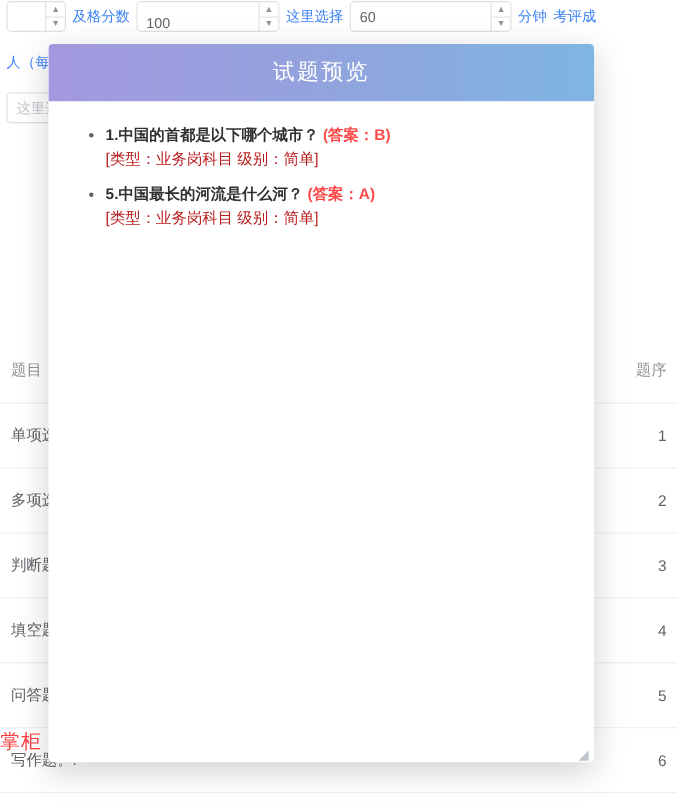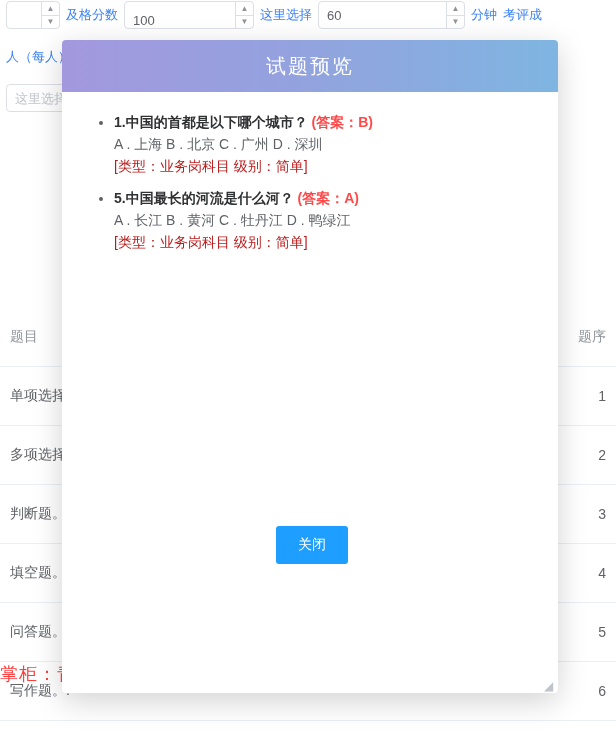--- a/index.html
+++ b/index.html
@@ -52,21 +52,21 @@
 
   .watermark {
     position:absolute; left:0; bottom:47px; color:#ff3e3e; font-size:18px;
     letter-spacing:1px;
   }
 
   .overlay {
     position:absolute; inset:0; background: rgba(0,0,0,0);
   }
   .dialog {
-    position:absolute; left:62px; top:40px; width:496px; height:653px;
+    position:absolute; left:44px; top:40px; width:496px; height:653px;
     background:#fff; border-radius:4px; box-shadow:0 8px 30px rgba(0,0,0,0.18);
     display:flex; flex-direction:column; overflow:hidden;
   }
   .dialog-header {
     height:52px; line-height:52px; text-align:center; color:#fff;
     font-size:20px; letter-spacing:2px;
     background: linear-gradient(90deg, #a398de 0%, #92a3de 50%, #7fb5e1 100%);
   }
   .dialog-body { flex:1; padding: 22px 30px 20px 34px; overflow-y:auto; position:relative; }
   .dialog-body::-webkit-scrollbar { width:10px; }
@@ -166,22 +166,19 @@
 
   <div class="watermark">掌柜：青苔901027</div>
 </div>
 
 <div class="overlay"></div>
 
 <div class="dialog">
   <div class="dialog-header">试题预览</div>
   <div class="dialog-body">
     <ul class="qlist" id="qlist">
-        <li><span class="q-title">1.中国的首都是以下哪个城市？ </span><span class="q-ans">(答案：B)</span><div class="q-opts">A . 上海 B . 北京 C . 广州 D . 深圳</div><div class="q-meta">[类型：业务岗科目 级别：简单]</div></li>
-        <li><span class="q-title">5.中国最长的河流是什么河？ </span><span class="q-ans">(答案：A)</span><div class="q-opts">A . 长江 B . 黄河 C . 牡丹江 D . 鸭绿江</div><div class="q-meta">[类型：业务岗科目 级别：简单]</div></li>
+        <li><span class="q-title">1.中国的首都是以下哪个城市？ </span><span class="q-ans">(答案：B)</span><div class="q-meta">[类型：业务岗科目 级别：简单]</div></li>
+        <li><span class="q-title">5.中国最长的河流是什么河？ </span><span class="q-ans">(答案：A)</span><div class="q-meta">[类型：业务岗科目 级别：简单]</div></li>
       </ul>
     <div style="height:260px"></div>
-    <div class="dialog-footer">
-      <button class="btn-close">关闭</button>
-    </div>
   </div>
   <div class="resize">◢</div>
 </div>
 
 </body></html>

